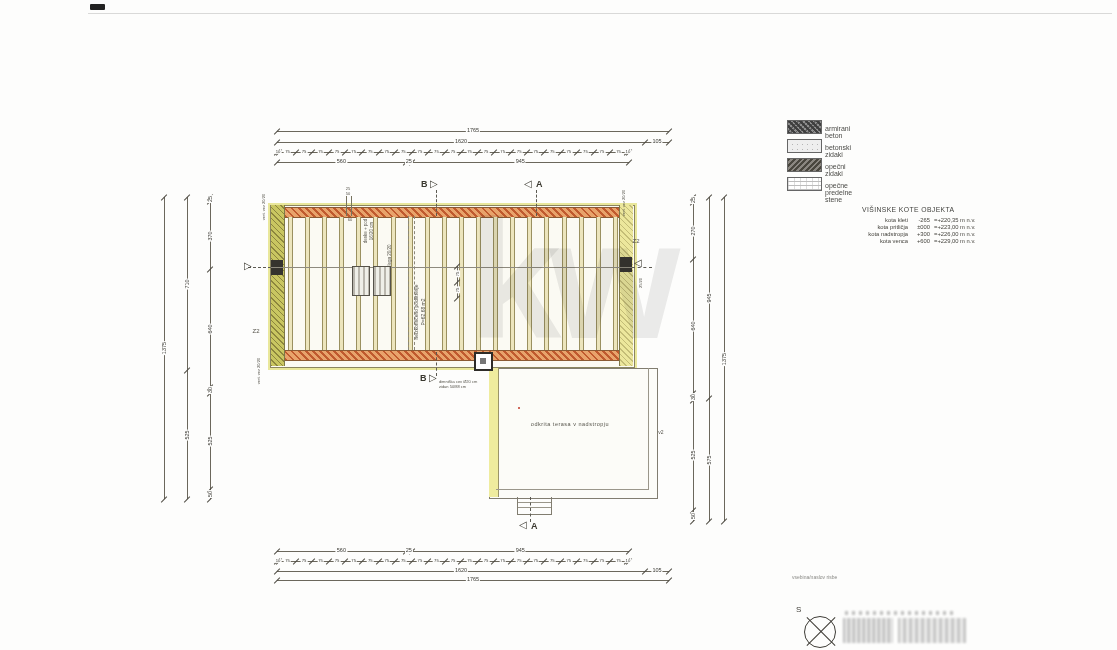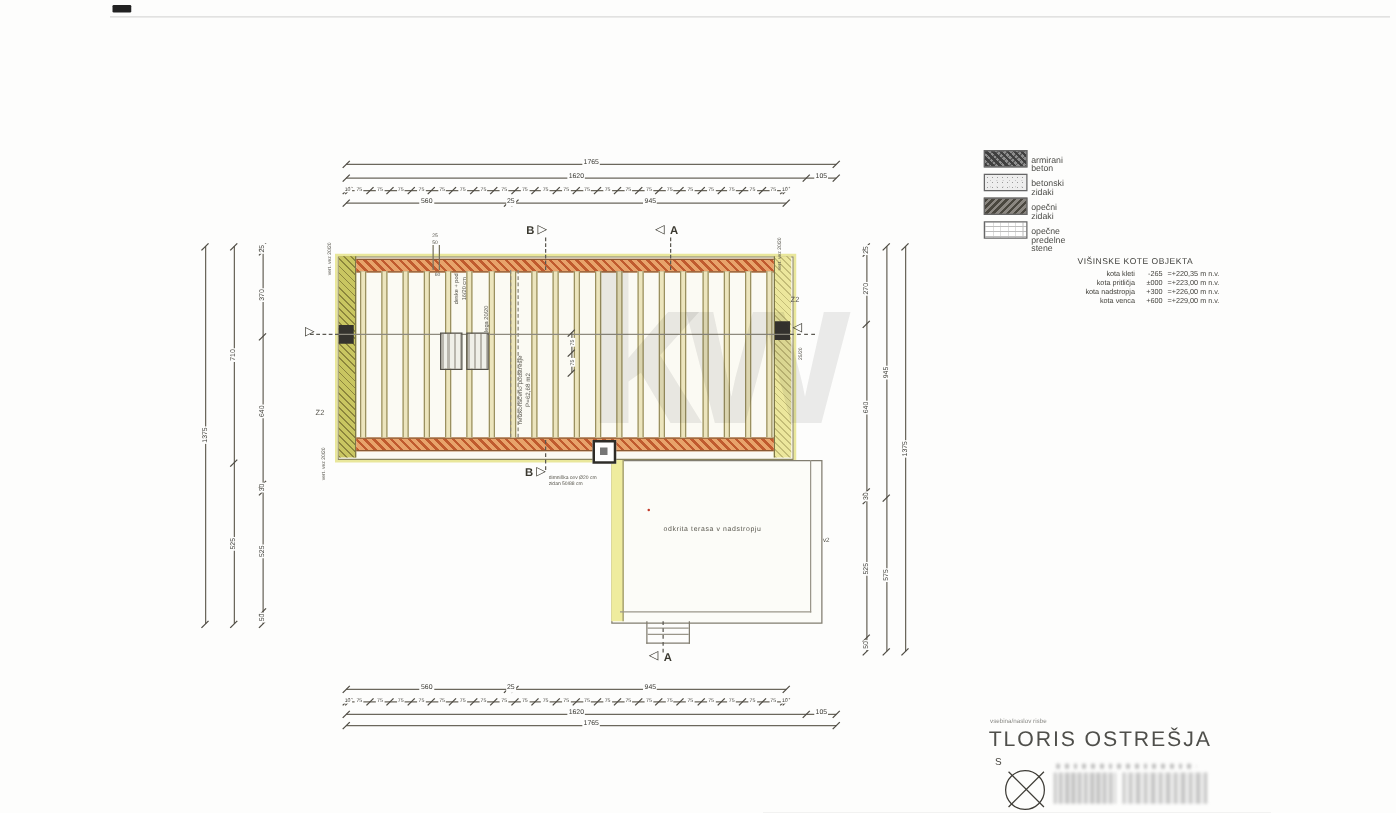--- a/index.html
+++ b/index.html
@@ -448,21 +448,20 @@
         </div>
         <div class="kote-row">
           <span class="kote-label">kota venca</span>
           <span class="kote-rel">+600</span>
           <span class="kote-abs">=+229,00 m n.v.</span>
         </div>
       </div>
   </div>
 
   <div class="tb-subtitle">vsebina/naslov risbe</div>
-  <div class="tb-title">TLORIS OSTREŠJA</div>
   <span class="compass-n">S</span>
   <div class="compass">
     <div class="compass-line" style="transform:rotate(45deg);"></div>
     <div class="compass-line" style="transform:rotate(-45deg);"></div>
   </div>
   <div class="stamp stamp-dashes"></div>
   <div class="stamp stamp-b1"></div>
   <div class="stamp stamp-b2"></div>
 
 </div>

